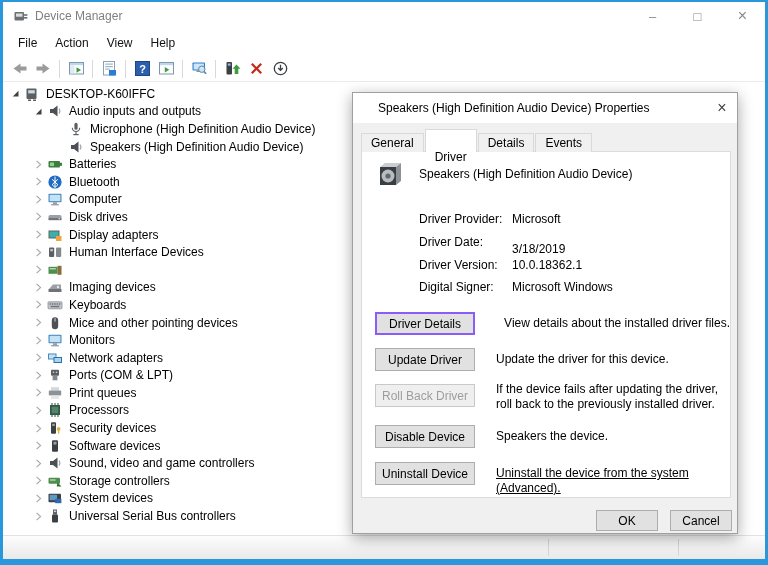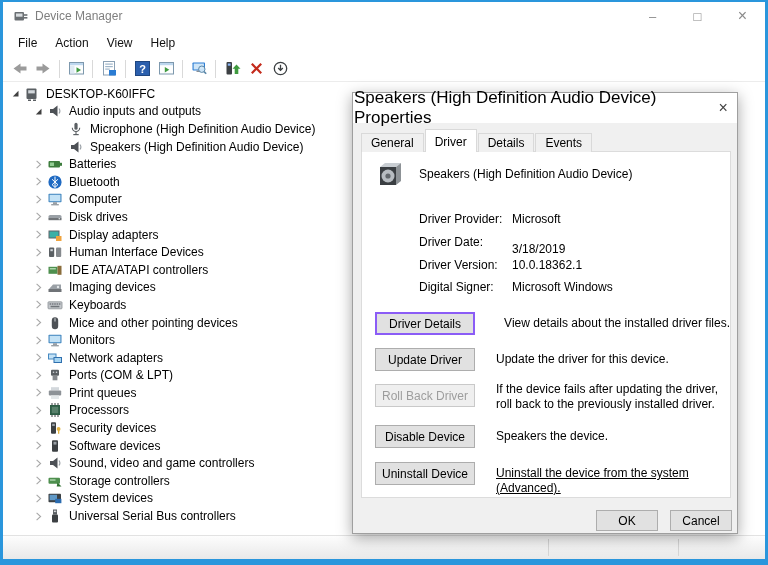--- a/index.html
+++ b/index.html
@@ -31,26 +31,26 @@
   .ticon { width:18px; height:16px; display:inline-flex; align-items:center; justify-content:center; flex:none; margin-right:5px; }
   .tlabel { font-size:12px; color:#000; }
 
   
   .statusbar { height:24px; flex:none; background:linear-gradient(#fdfdfd,#e9e9e9); position:relative; border-top:1px solid #e2e2e2; }
   .status-sep { position:absolute; top:3px; bottom:3px; width:1px; background:#d6d6d6; }
 
   
   .dialog { position:absolute; left:352px; top:92px; width:386px; height:442px; background:#f0f0f0; border:1px solid #9f9f9f; box-shadow:0 4px 14px rgba(0,0,0,.35); z-index:10; }
   .dlg-titlebar { height:30px; background:#fff; display:flex; align-items:center; }
-  .dlg-title { padding-left:1px; font-size:17px; color:#000; }
+  .dlg-title { padding-left:25px; font-size:12px; color:#000; }
   .dlg-close { margin-left:auto; width:30px; height:100%; display:flex; align-items:center; justify-content:center; color:#444; font-size:16px; }
 
   .tabs { position:absolute; left:8px; top:36px; height:23px; display:flex; align-items:flex-end; z-index:3; }
   .tab { height:19px; padding:2px 9px 0; background:#f0f0f0; border:1px solid #d9d9d9; border-bottom:none; margin-right:1px; font-size:12px; color:#000; }
-  .tab.active { height:23px; padding-top:5px; background:#fff; position:relative; z-index:4; }
+  .tab.active { height:23px; padding-top:20px; background:#fff; position:relative; z-index:4; }
 
   .tabpage { position:absolute; left:8px; top:58px; width:370px; height:347px; background:#fff; border:1px solid #dcdcdc; z-index:2; }
 
   .dev-icon { position:absolute; left:12px; top:7px; width:32px; height:32px; }
   .dev-name { position:absolute; left:57px; top:15px; font-size:12px; }
 
   .info-label { position:absolute; left:57px; font-size:12px; color:#000; }
   .info-value { position:absolute; left:150px; font-size:12px; color:#000; }
 
   .act-btn { position:absolute; left:13px; width:100px; height:23px; background:#e1e1e1; border:1px solid #adadad; font-family:"Liberation Sans",sans-serif; font-size:12px; color:#000; text-align:center; line-height:20px; }
@@ -337,21 +337,20 @@
             <path d="M2.6 0.8l4 3.7-4 3.7" fill="none" stroke="#a8a8a8" stroke-width="1.1"></path>
           </svg>
         </span>
         <span class="ticon">
           <svg width="16" height="16" viewBox="0 0 16 16">
             <rect x="1.5" y="4.8" width="9" height="7" fill="#4e8f4e"></rect>
             <rect x="10.5" y="3.8" width="4" height="9" fill="#8a6d3b"></rect>
             <rect x="2.8" y="6.2" width="6" height="1.2" fill="#c2e6c2"></rect>
           </svg>
         </span>
-        <span class="tlabel">IDE ATA/ATAPI controllers</span>
       </div>
       <div class="tree-row" style="padding-left: 27px;">
         <span class="chev">
           <svg width="9" height="9" viewBox="0 0 9 9">
             <path d="M2.6 0.8l4 3.7-4 3.7" fill="none" stroke="#a8a8a8" stroke-width="1.1"></path>
           </svg>
         </span>
         <span class="ticon">
           <svg width="16" height="16" viewBox="0 0 16 16">
             <path d="M2 10l4-4.5h8V10z" fill="#9aa0a6"></path>

